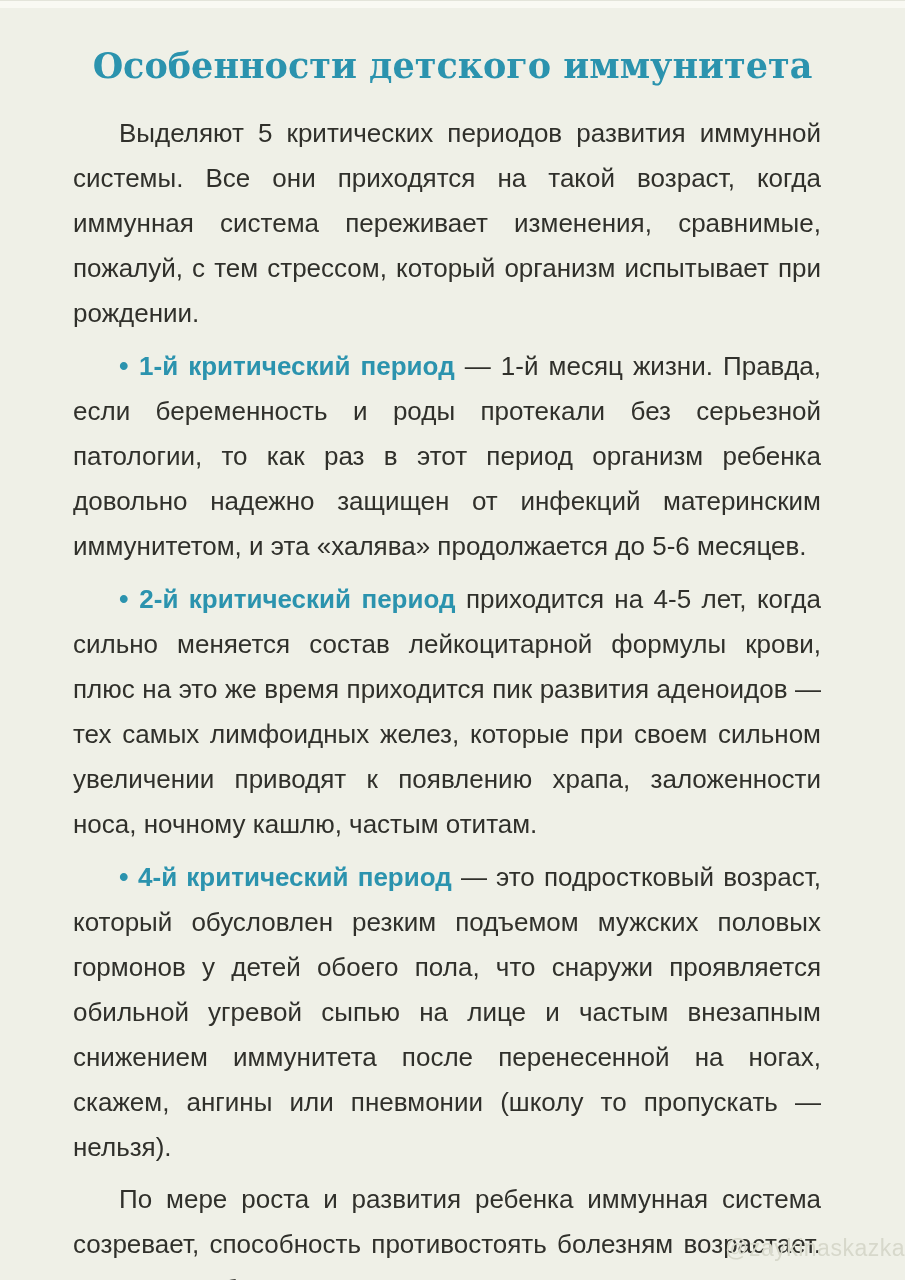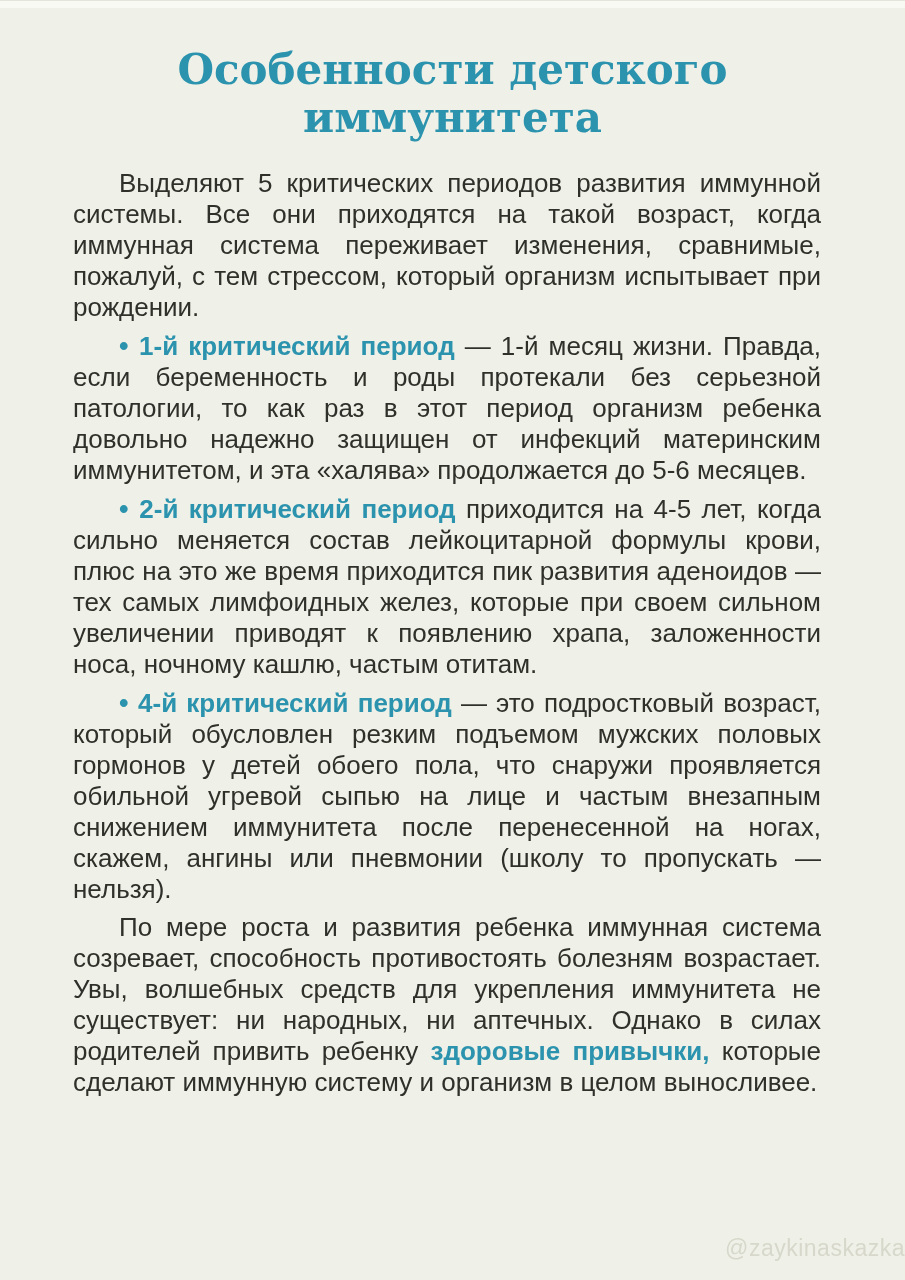--- a/index.html
+++ b/index.html
@@ -22,32 +22,32 @@
   }
   .top-edge{
     position:absolute;top:0;left:0;width:905px;height:7px;
     background:#f9f9f3;border-top:1px solid #e3e4da;
   }
   h1.title{
     margin:36px 40px 25px;
     text-align:center;
     font-family:"DejaVu Serif","Liberation Serif",serif;
     font-weight:bold;
-    font-size:42px;
+    font-size:35px;
     line-height:1.15;
     color:var(--accent);
     letter-spacing:0px;
   }
   .content{
     margin:0 68px 0 73px;
   }
   .para{
     margin:0 16px 7px 0;
     font-size:26px;
-    line-height:31px;
+    line-height:45px;
     color:var(--text);
     text-align:justify;
     text-indent:46px;
     hyphens:auto;
     -webkit-hyphens:auto;
   }
   .bullet{
     color:var(--accent);
     font-weight:bold;
     font-size:1.05em;

